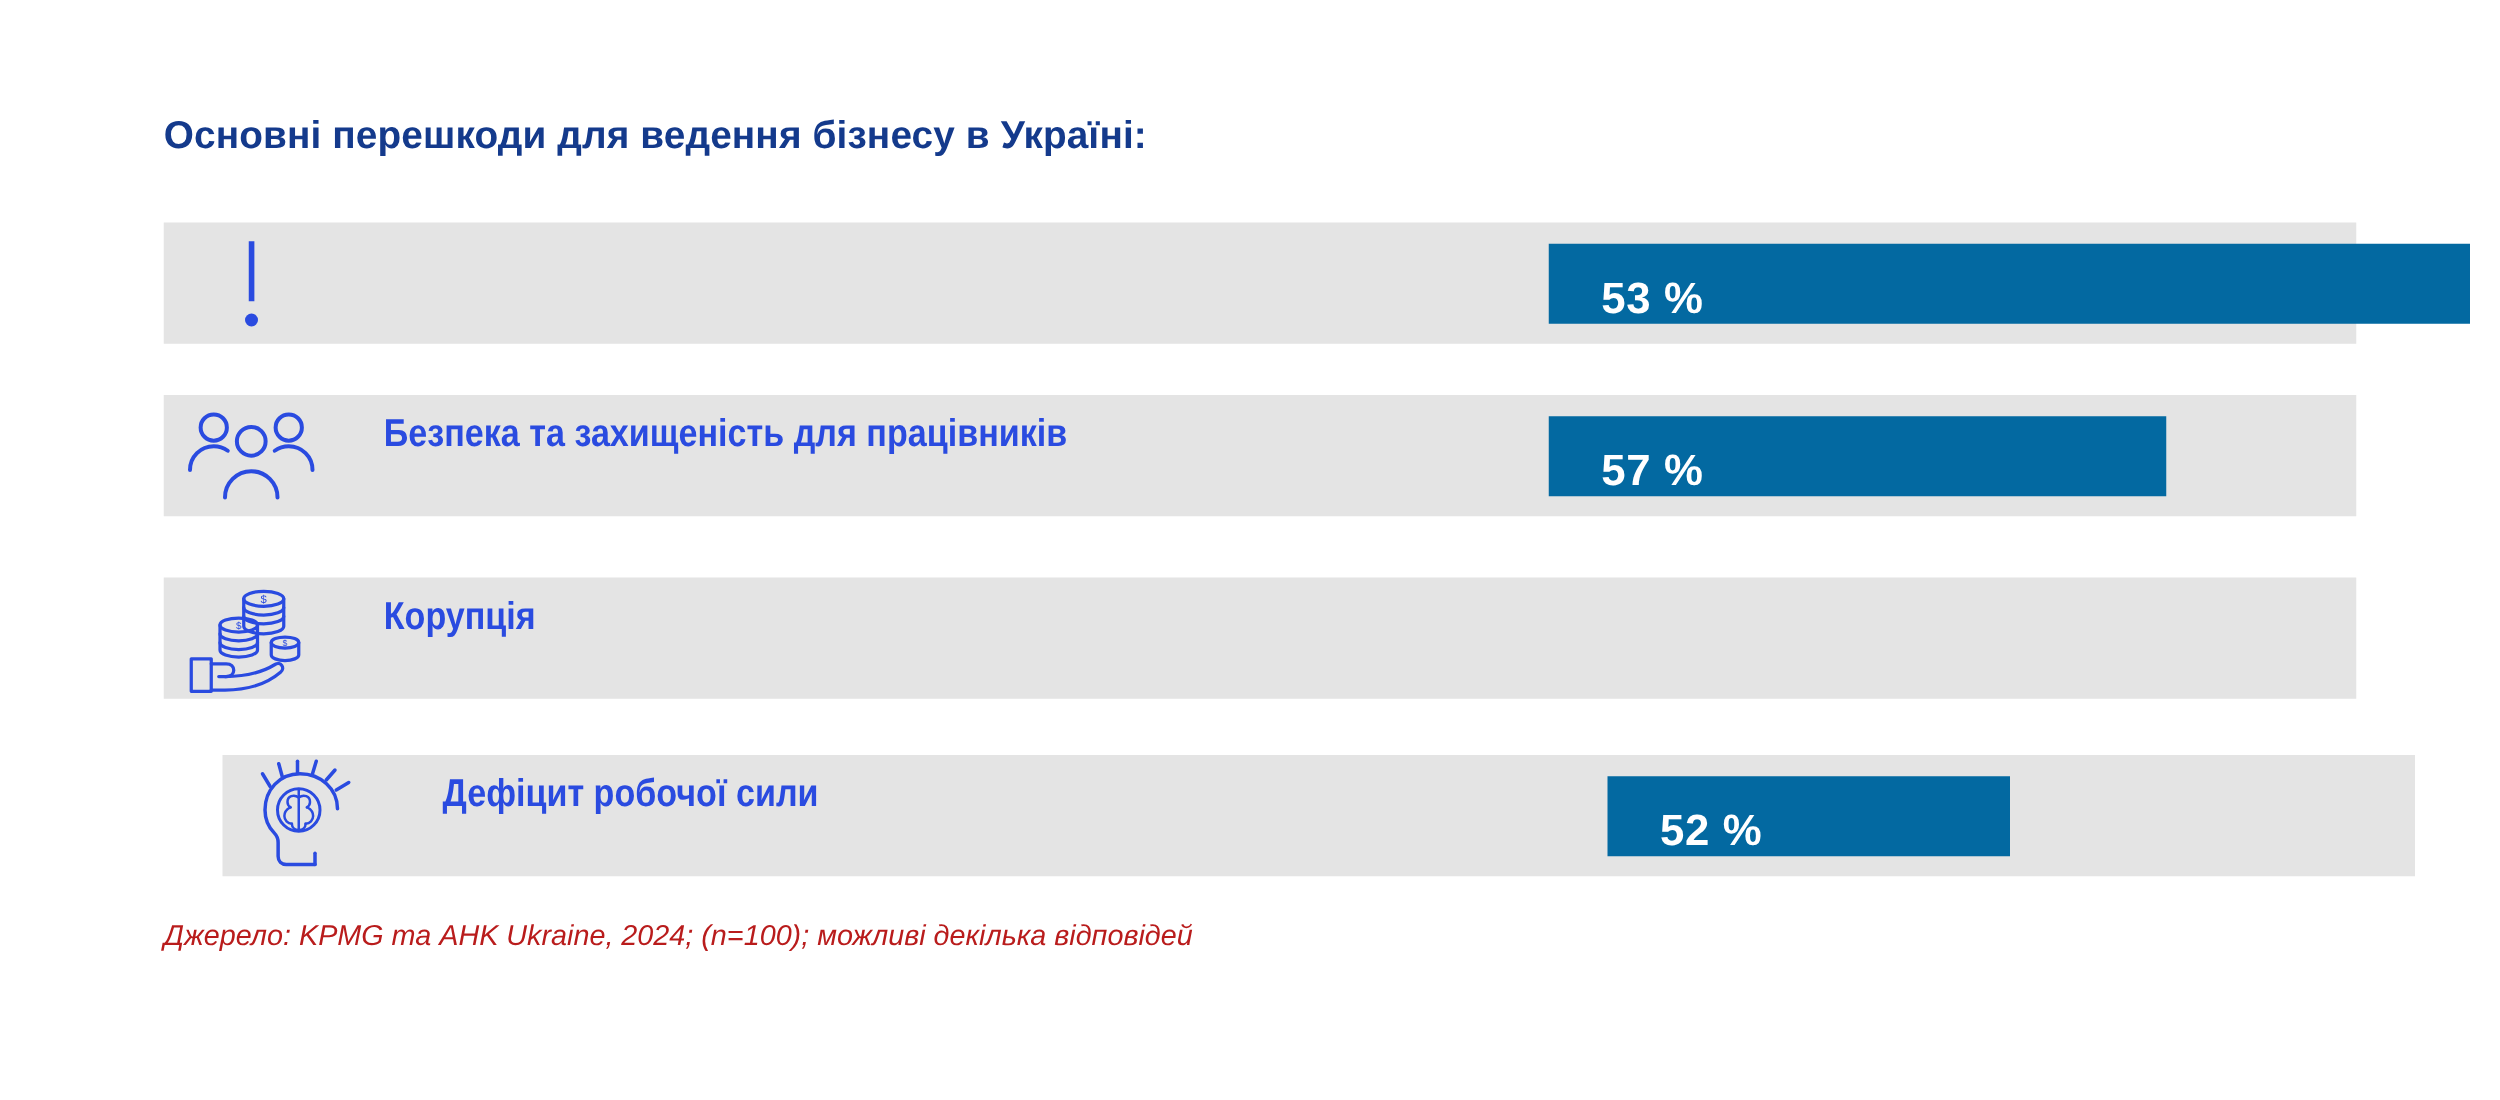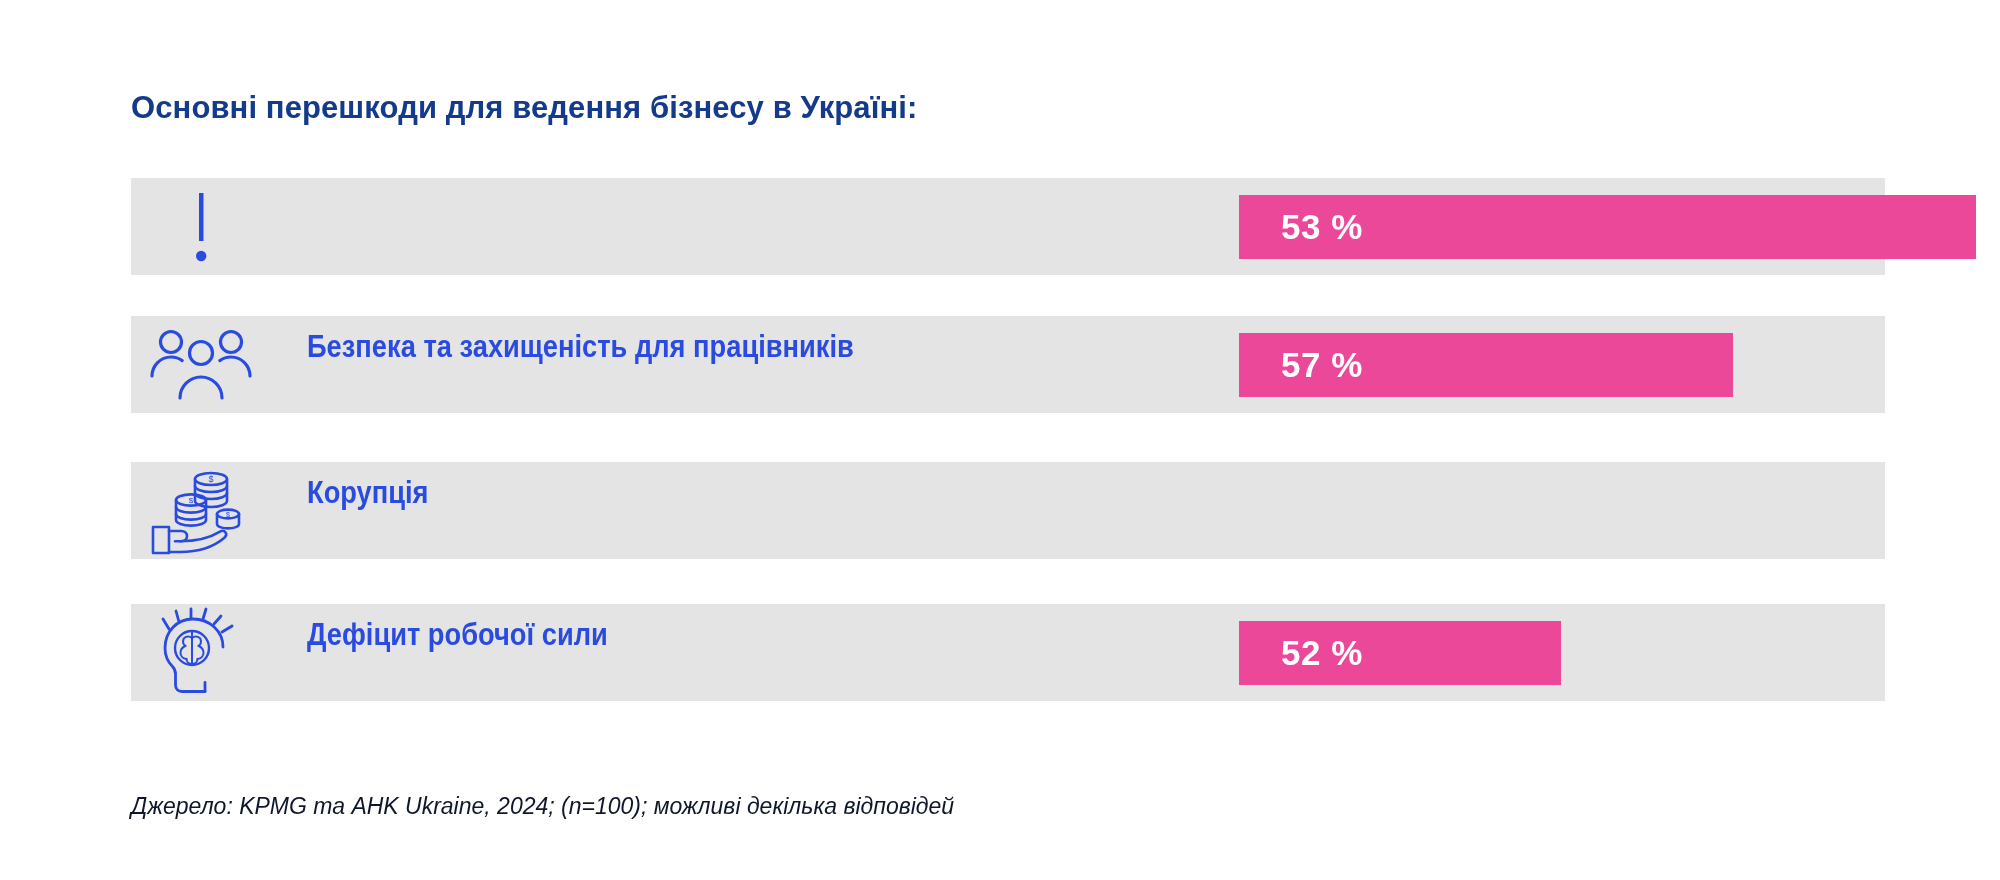--- a/index.html
+++ b/index.html
@@ -35,21 +35,21 @@
   .row-band {
     position: absolute;
     left: 131px;
     width: 1754px;
     height: 97px;
     background: #E4E4E4;
   }
   .row-1 { top: 178px; }
   .row-2 { top: 316px; }
   .row-3 { top: 462px; }
-  .row-4 { top: 604px; }
+  .row-4 { top: 604px; margin-left: 47px; }
 
   .row-icon {
     position: absolute;
     left: 15px;
     top: 50%;
     transform: translateY(-50%);
     width: 110px;
     height: 80px;
     display: flex;
     align-items: center;
@@ -77,41 +77,41 @@
     transform-origin: left center;
   }
 
   
   .bar {
     position: absolute;
     left: 1108px;
     top: 50%;
     transform: translateY(-50%);
     height: 64px;
-    background: #ec4899;
+    background: #0369a1;
     display: flex;
-    align-items: center;
+    align-items: flex-end;
   }
   .bar-value {
     color: #ffffff;
     font-size: 35px;
     font-weight: bold;
     margin-left: 42px;
     white-space: nowrap;
     letter-spacing: 0.5px;
   }
 
   
   #source-note {
     position: absolute;
     left: 131px;
-    top: 793px;
+    top: 735px;
     font-size: 23px;
     font-style: italic;
-    color: #0f172a;
+    color: #b91c1c;
     white-space: nowrap;
     text-align: right;
   }
 </style>
 </head>
 <body>
 
 <div id="page">
 
   <div id="chart-title">Основні перешкоди для ведення бізнесу в Україні:</div>

